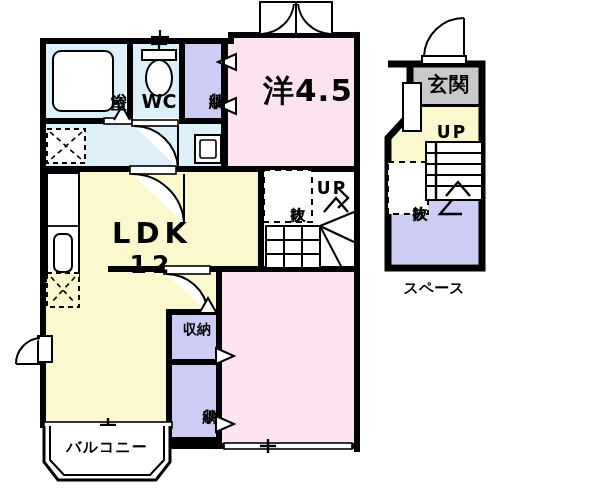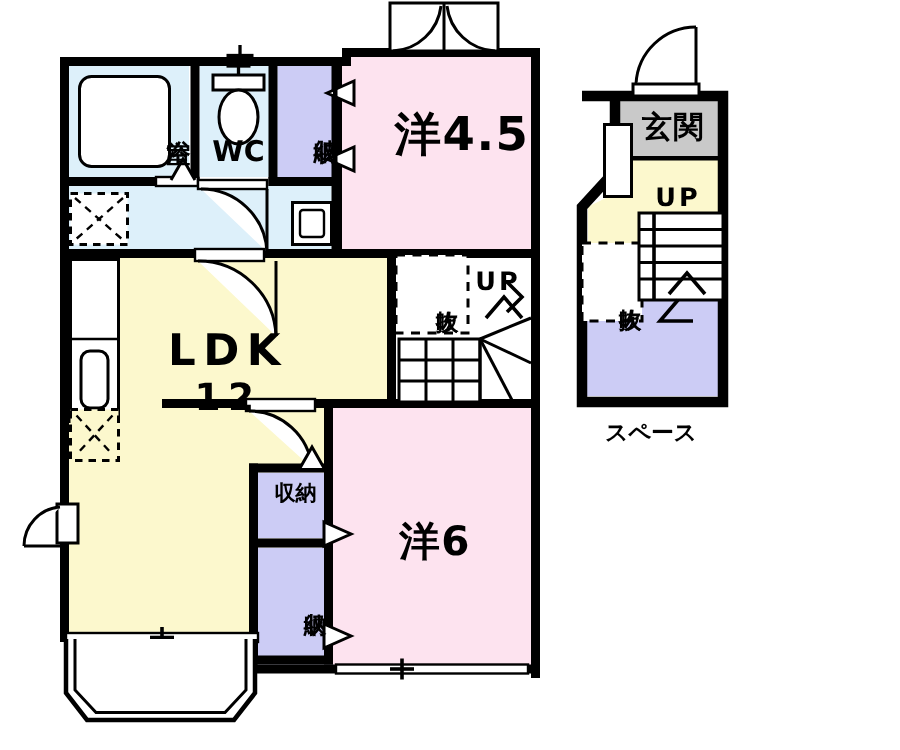--- a/index.html
+++ b/index.html
@@ -256,27 +256,27 @@
 
 
   <div class="lbl" style="left:187px;top:56px;width:38px;font-size:16px;
               writing-mode:vertical-rl;text-orientation:upright;height:48px;">収納</div>
 
   <div class="lbl" style="left:248px;top:74px;width:120px;font-size:31px;letter-spacing:1px;">洋4.5</div>
 
   <div class="lbl" style="left:92px;top:218px;width:120px;font-size:29px;letter-spacing:5px;">LDK</div>
   <div class="lbl" style="left:92px;top:252px;width:120px;font-size:25px;letter-spacing:5px;">12</div>
 
-  <div class="lbl" style="left:238px;top:348px;width:104px;font-size:27px;letter-spacing:1px;">洋6</div>
 
   <div class="lbl" style="left:177px;top:322px;width:40px;font-size:14px;">収納</div>
 
   <div class="lbl" style="left:179px;top:374px;width:38px;font-size:15px;
               writing-mode:vertical-rl;text-orientation:upright;height:46px;">収納</div>
 
+  <div class="lbl" style="left:50px;top:440px;width:114px;font-size:15px;letter-spacing:1px;">バルコニー</div>
 
   <div class="lbl" style="left:268px;top:173px;width:38px;font-size:15px;line-height:1.12;
               writing-mode:vertical-rl;text-orientation:upright;height:44px;">吹抜</div>
 
   <div class="lbl" style="left:312px;top:180px;width:40px;font-size:17px;letter-spacing:2px;">UP</div>
 
   <div class="lbl" style="left:424px;top:74px;width:50px;font-size:20px;letter-spacing:1px;">玄関</div>
 
   <div class="lbl" style="left:432px;top:124px;width:40px;font-size:17px;letter-spacing:2px;">UP</div>
 

